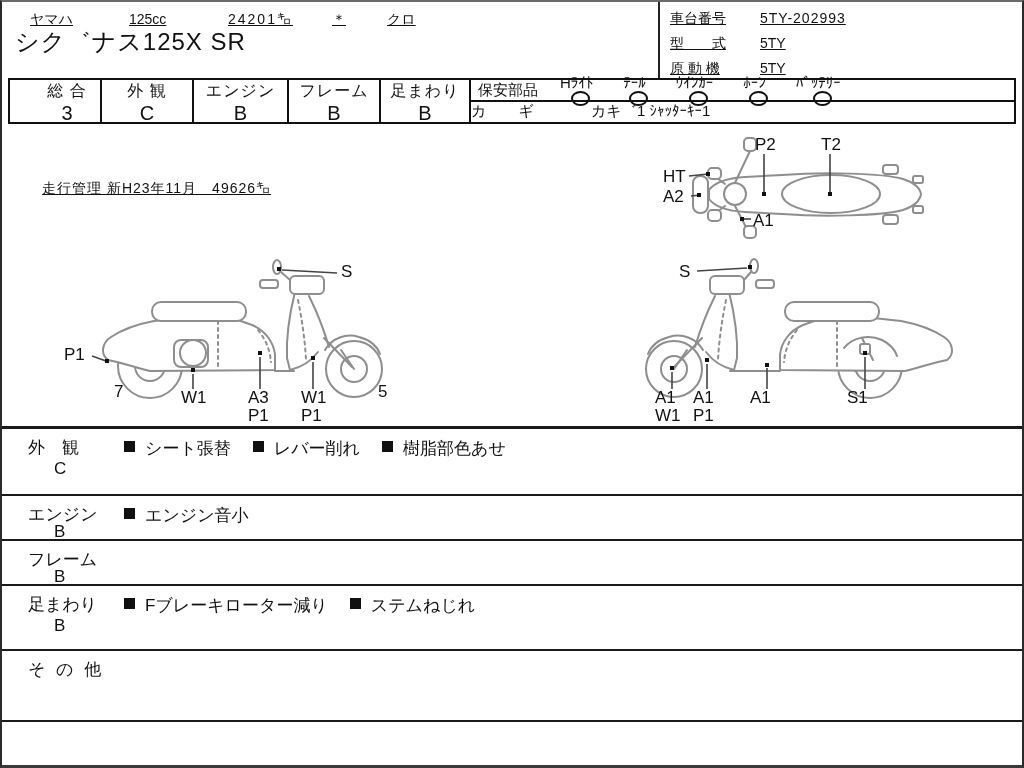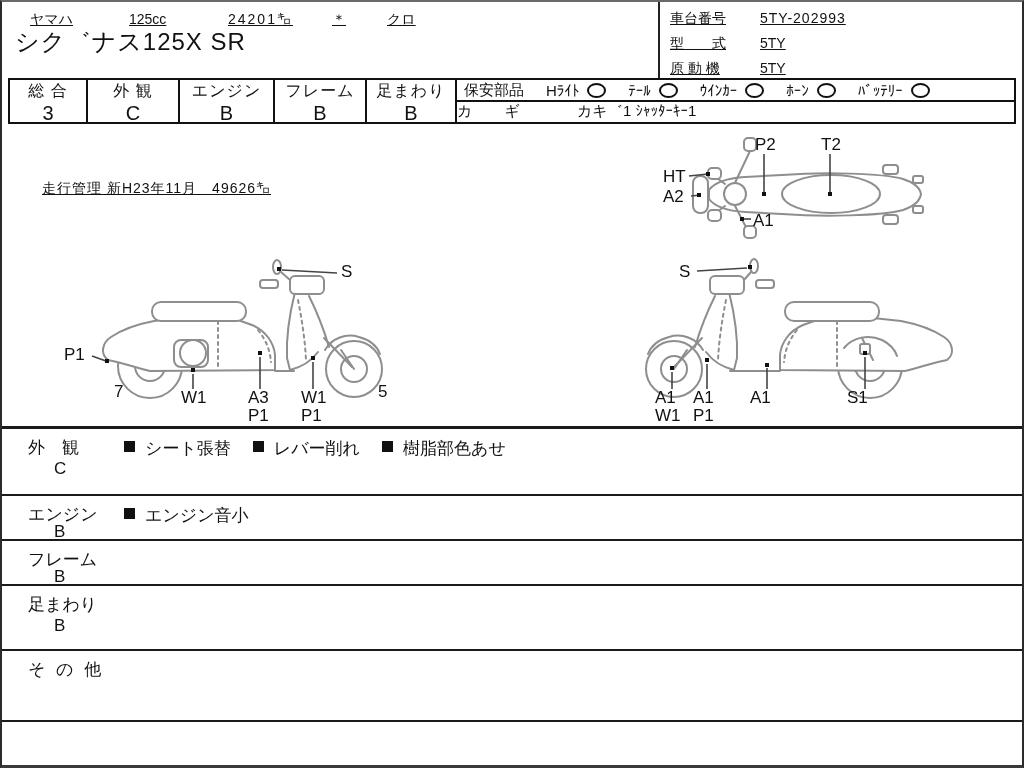--- a/index.html
+++ b/index.html
@@ -16,21 +16,21 @@
   .vline{background:#222;width:2px;}
   .hline{background:#1a1a1a;height:2px;left:0;width:1020px;}
   
   .grade-table{left:6px;top:76px;width:1008px;height:46px;border:2px solid #111;display:flex;box-sizing:border-box;background:#fff;}
   .gcell{border-right:2px solid #111;box-sizing:border-box;text-align:center;display:flex;flex-direction:column;justify-content:space-between;padding:1px 0 0 0;}
   .gcell .glabel{font-size:16px;letter-spacing:1px;}
   .gcell .gvalue{font-size:20px;padding-bottom:1px;}
   .safety-cell{flex:1;display:flex;flex-direction:column;box-sizing:border-box;}
   .safety-row{height:22px;border-bottom:2px solid #111;display:flex;align-items:center;padding-left:7px;box-sizing:border-box;font-size:15px;white-space:nowrap;}
   .keys-row{height:18px;display:flex;align-items:center;padding-left:0;font-size:15px;white-space:nowrap;}
-  .sp-item{display:flex;align-items:center;margin-left:22px;}
+  .sp-item{display:flex;align-items:center;margin-left:22px;flex-direction:column;}
   .sp-item:first-of-type{margin-left:14px;}
   .sp-name{margin-right:8px;}
   .status-oval{display:inline-block;width:15px;height:11px;border:2px solid #111;border-radius:50%;}
   .keys-label{letter-spacing:14px;}
   .keys-value{margin-left:43px;}
   
   .crow{position:absolute;left:0;width:1020px;box-sizing:border-box;border-top:2px solid #1a1a1a;}
   .crow .clabel{position:absolute;left:26px;top:7px;font-size:17px;white-space:nowrap;}
   .crow .cgrade{position:absolute;left:52px;top:30px;font-size:17px;}
   .crow .citems{position:absolute;left:122px;top:8px;display:flex;}
@@ -53,21 +53,21 @@
   <div class="abs vline" style="left:656px;top:0;height:76px;"></div>
 
   <span class="abs t17" style="left:668px;top:6px;">車台番号</span>
   <span class="abs t17" style="left:758px;top:6px;letter-spacing:1px;">5TY-202993</span>
   <span class="abs t17" style="left:668px;top:31px;">型　　式</span>
   <span class="abs t17" style="left:758px;top:31px;">5TY</span>
   <span class="abs t17" style="left:668px;top:56px;">原 動 機</span>
   <span class="abs t17" style="left:758px;top:56px;">5TY</span>
 
   <div class="abs grade-table">
-    <div class="gcell" style="width:78px;">
+    <div class="gcell" style="width:68px;margin-left:24px;">
       <div class="glabel">総 合</div>
       <div class="gvalue">3</div>
     </div>
     <div class="gcell" style="width:92px;">
       <div class="glabel">外 観</div>
       <div class="gvalue">C</div>
     </div>
     <div class="gcell" style="width:95px;">
       <div class="glabel">エンジン</div>
       <div class="gvalue">B</div>
@@ -285,20 +285,30 @@
   </div>
 
   <div class="crow" style="top:537px;height:45px;">
     <span class="clabel">フレーム</span>
     <span class="cgrade" style="top:26px;">B</span>
   </div>
 
   <div class="crow" style="top:582px;height:65px;">
     <span class="clabel">足まわり</span>
     <span class="cgrade">B</span>
+    <div class="citems">
+      <span class="citem">
+          <span class="bullet"></span>
+          <span>Fブレーキローター減り</span>
+        </span>
+      <span class="citem">
+          <span class="bullet"></span>
+          <span>ステムねじれ</span>
+        </span>
+    </div>
   </div>
 
   <div class="crow" style="top:647px;height:73px;">
     <span class="clabel" style="letter-spacing:3px;">そ の 他</span>
   </div>
 
   <div class="abs hline" style="top:718px;"></div>
 
 </div>
 

